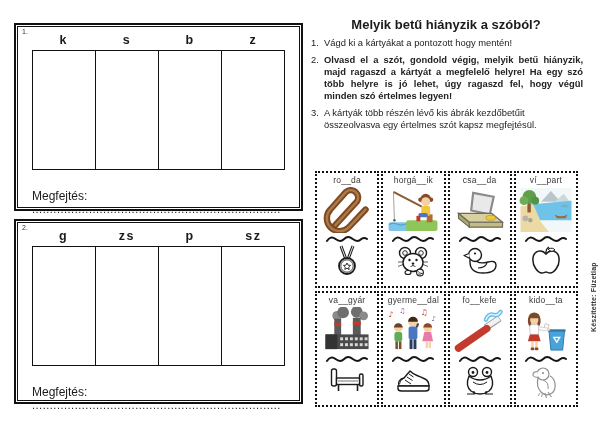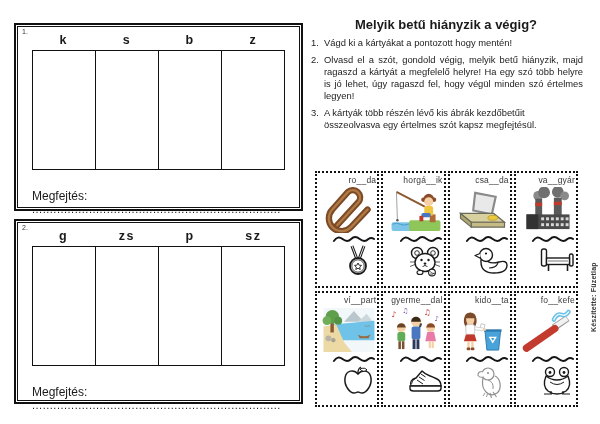--- a/index.html
+++ b/index.html
@@ -23,28 +23,28 @@
   .solution-dots{flex:1;white-space:nowrap;overflow:hidden;font-size:11px;letter-spacing:0.5px;color:#222;}
 
   
   .title{position:absolute;left:310px;top:17px;width:272px;text-align:center;
          font-weight:700;font-size:13px;}
   .instructions{position:absolute;left:311px;top:37px;width:272px;font-size:9.4px;
                 line-height:12.2px;color:#222;}
   .instr{display:flex;margin-bottom:4.5px;}
   .instr .n{flex:none;width:13px;}
   .instr .t{flex:1;}
-  .instr.just .t{text-align:justify;}
+  .instr.just .t{text-align:justify;font-weight:bold;}
 
   
   .cards-grid{position:absolute;left:315px;top:171px;width:263px;height:236px;
               display:grid;grid-template-columns:repeat(4,1fr);grid-template-rows:1fr 1fr;
               gap:3px 2px;}
   .card{border:2px dotted #111;box-sizing:border-box;background:#fff;
-        display:flex;flex-direction:column;align-items:flex-end;padding:1px 1px 2px;}
+        display:flex;flex-direction:column;align-items:center;padding:1px 1px 2px;}
   .card-word{height:13px;line-height:13px;font-size:8.5px;color:#3a3a3a;letter-spacing:0.2px;}
   .card-image{width:54px;height:46px;}
   .wavy{width:44px;height:9px;margin:2px 0 1px;}
   .card-icon{width:36px;height:33px;}
 
   .credit{position:absolute;right:3px;top:222px;height:110px;
           writing-mode:vertical-rl;transform:rotate(180deg);
           font-size:7px;font-weight:700;color:#333;white-space:nowrap;letter-spacing:0.2px;}
 </style>
 </head>
@@ -85,21 +85,21 @@
       <div class="cell"></div>
       <div class="cell"></div>
       <div class="cell"></div>
     </div>
     <div class="solution-row">
       <span class="solution-label">Megfejtés:</span>
       <span class="solution-dots">......................................................................</span>
     </div>
   </div>
 
-  <div class="title">Melyik betű hiányzik a végig?</div>
+  <div class="title">Melyik betű hiányzik a szóból?</div>
   <div class="instructions">
     <div class="instr">
       <span class="n">1.</span>
       <span class="t">Vágd ki a kártyákat a pontozott hogy mentén!</span>
     </div>
     <div class="instr just">
       <span class="n">2.</span>
       <span class="t">Olvasd el a szót, gondold végig, melyik betű hiányzik, majd ragaszd a kártyát a megfelelő helyre!  Ha egy szó több helyre is jó lehet, úgy ragaszd fel, hogy végül minden szó értelmes legyen!</span>
     </div>
     <div class="instr">
@@ -179,20 +179,47 @@
       </svg>
       <svg class="wavy" viewBox="0 0 46 9">
         <path d="M2 6 Q6 0 11 4 T20 4 T29 4 T38 4 Q41 2 44 4" fill="none" stroke="#151515" stroke-width="2" stroke-linecap="round"></path>
       </svg>
       <svg class="card-icon" viewBox="0 0 36 33">
         <path d="M8 17 q-1 -3 4 -4 q3 7 14 4 q8 -2 8 3 q0 8 -13 8 q-13 0 -13 -11 z" fill="#fff" stroke="#1a1a1a" stroke-width="1.4" stroke-linejoin="round"></path>
         <circle cx="13" cy="10" r="6.5" fill="#fff" stroke="#1a1a1a" stroke-width="1.4"></circle>
         <path d="M7 8.5 l-5 2 5 2.5" fill="#fff" stroke="#1a1a1a" stroke-width="1.2" stroke-linejoin="round"></path>
         <circle cx="13" cy="8.5" r="1.1" fill="#1a1a1a"></circle>
         <path d="M16 23 q7 0 9 -5" stroke="#1a1a1a" stroke-width="1.1" fill="none"></path>
+      </svg>
+    </div>
+
+    <div class="card">
+      <div class="card-word">ví__part</div>
+      <svg class="card-image" viewBox="0 0 54 47">
+        <rect x="1" y="1" width="52" height="45" fill="#f2f8fa"></rect>
+        <polygon points="22,15 32,4 42,15" fill="#b9c6cc"></polygon>
+        <polygon points="34,17 45,7 53,17" fill="#cdd8dc"></polygon>
+        <polygon points="10,18 53,14 53,34 16,34" fill="#6fc3e8"></polygon>
+        <polygon points="1,20 14,18 22,36 30,46 1,46" fill="#ecd9a4"></polygon>
+        <path d="M36 28 q6 4 13 0 l-2 4 h-9 z" fill="#9a6a3f"></path>
+        <rect x="8" y="15" width="3.5" height="11" fill="#8a5a33"></rect>
+        <circle cx="10" cy="10" r="7" fill="#5f9e4a"></circle>
+        <circle cx="4.5" cy="14" r="4.5" fill="#6fae57"></circle>
+        <circle cx="16" cy="14" r="4" fill="#549344"></circle>
+        <circle cx="6" cy="32" r="3" fill="#b9b2a6"></circle>
+        <circle cx="11" cy="34" r="2.2" fill="#a8a296"></circle>
+        <path d="M43 20 q2 -2 3 0 q1 -2 3 0" stroke="#888" fill="none" stroke-width="0.8"></path>
+      </svg>
+      <svg class="wavy" viewBox="0 0 46 9">
+        <path d="M2 6 Q6 0 11 4 T20 4 T29 4 T38 4 Q41 2 44 4" fill="none" stroke="#151515" stroke-width="2" stroke-linecap="round"></path>
+      </svg>
+      <svg class="card-icon" viewBox="0 0 36 33">
+        <path d="M18 9 C14 4 6 5 5 13 C4 21 10 28 14 28 C16 28 17 27 18 27 C19 27 20 28 22 28 C26 28 32 21 31 13 C30 5 22 4 18 9 Z" fill="#fff" stroke="#1a1a1a" stroke-width="1.5"></path>
+        <path d="M18 9 q-0.5 -5 3 -7" stroke="#1a1a1a" stroke-width="1.3" fill="none"></path>
+        <path d="M20 4 q5 -2 7 1 q-4 3 -7 -1 z" fill="#fff" stroke="#1a1a1a" stroke-width="1"></path>
       </svg>
     </div>
 
     <div class="card">
       <div class="card-word">va__gyár</div>
       <svg class="card-image" viewBox="0 0 54 47">
         <circle cx="17" cy="9" r="5" fill="#8a8a8a"></circle>
         <circle cx="23" cy="5.5" r="6" fill="#6f6f6f"></circle>
         <circle cx="37" cy="5" r="6" fill="#6f6f6f"></circle>
         <circle cx="44" cy="9" r="4.5" fill="#8a8a8a"></circle>
@@ -224,47 +251,20 @@
         <rect x="2.5" y="4" width="5" height="17" rx="2" fill="#fff" stroke="#1a1a1a" stroke-width="1.4"></rect>
         <rect x="30.5" y="9" width="3.5" height="12" rx="1.5" fill="#fff" stroke="#1a1a1a" stroke-width="1.4"></rect>
         <rect x="7.5" y="13" width="23" height="6.5" fill="#fff" stroke="#1a1a1a" stroke-width="1.4"></rect>
         <path d="M9 16 l20 0" stroke="#1a1a1a" stroke-width="0.6"></path>
         <line x1="9.5" y1="19.5" x2="9.5" y2="26" stroke="#1a1a1a" stroke-width="1.6"></line>
         <line x1="28.5" y1="19.5" x2="28.5" y2="26" stroke="#1a1a1a" stroke-width="1.6"></line>
       </svg>
     </div>
 
     <div class="card">
-      <div class="card-word">ví__part</div>
-      <svg class="card-image" viewBox="0 0 54 47">
-        <rect x="1" y="1" width="52" height="45" fill="#f2f8fa"></rect>
-        <polygon points="22,15 32,4 42,15" fill="#b9c6cc"></polygon>
-        <polygon points="34,17 45,7 53,17" fill="#cdd8dc"></polygon>
-        <polygon points="10,18 53,14 53,34 16,34" fill="#6fc3e8"></polygon>
-        <polygon points="1,20 14,18 22,36 30,46 1,46" fill="#ecd9a4"></polygon>
-        <path d="M36 28 q6 4 13 0 l-2 4 h-9 z" fill="#9a6a3f"></path>
-        <rect x="8" y="15" width="3.5" height="11" fill="#8a5a33"></rect>
-        <circle cx="10" cy="10" r="7" fill="#5f9e4a"></circle>
-        <circle cx="4.5" cy="14" r="4.5" fill="#6fae57"></circle>
-        <circle cx="16" cy="14" r="4" fill="#549344"></circle>
-        <circle cx="6" cy="32" r="3" fill="#b9b2a6"></circle>
-        <circle cx="11" cy="34" r="2.2" fill="#a8a296"></circle>
-        <path d="M43 20 q2 -2 3 0 q1 -2 3 0" stroke="#888" fill="none" stroke-width="0.8"></path>
-      </svg>
-      <svg class="wavy" viewBox="0 0 46 9">
-        <path d="M2 6 Q6 0 11 4 T20 4 T29 4 T38 4 Q41 2 44 4" fill="none" stroke="#151515" stroke-width="2" stroke-linecap="round"></path>
-      </svg>
-      <svg class="card-icon" viewBox="0 0 36 33">
-        <path d="M18 9 C14 4 6 5 5 13 C4 21 10 28 14 28 C16 28 17 27 18 27 C19 27 20 28 22 28 C26 28 32 21 31 13 C30 5 22 4 18 9 Z" fill="#fff" stroke="#1a1a1a" stroke-width="1.5"></path>
-        <path d="M18 9 q-0.5 -5 3 -7" stroke="#1a1a1a" stroke-width="1.3" fill="none"></path>
-        <path d="M20 4 q5 -2 7 1 q-4 3 -7 -1 z" fill="#fff" stroke="#1a1a1a" stroke-width="1"></path>
-      </svg>
-    </div>
-
-    <div class="card">
       <div class="card-word">gyerme__dal</div>
       <svg class="card-image" viewBox="0 0 54 47">
         <text x="2" y="10" font-size="8" fill="#c0392b" font-family="DejaVu Sans">♪</text>
         <text x="13" y="6" font-size="7" fill="#7a4a9e" font-family="DejaVu Sans">♫</text>
         <text x="35" y="8" font-size="8" fill="#c0392b" font-family="DejaVu Sans">♫</text>
         <text x="46" y="14" font-size="7" fill="#7a4a9e" font-family="DejaVu Sans">♪</text>
         <circle cx="12" cy="21" r="4.5" fill="#f6cfa4"></circle>
         <path d="M7.5 21 a4.5 4.5 0 0 1 9 0 z" fill="#6a4426"></path>
         <rect x="8" y="25.5" width="8" height="9.5" rx="2" fill="#5fae57"></rect>
         <rect x="9" y="35" width="2.6" height="8" fill="#7a5230"></rect>
@@ -286,20 +286,43 @@
       </svg>
       <svg class="card-icon" viewBox="0 0 36 33">
         <path d="M4 21 q-2 -6 5 -8 l6 -7 q3 3 7 4.5 q4 1.5 8 3.5 q4 2 4 7 z" fill="#fff" stroke="#1a1a1a" stroke-width="1.4" stroke-linejoin="round"></path>
         <path d="M3 21 h31 v2.5 q0 2.5 -3.5 2.5 h-24 q-3.5 0 -3.5 -2.5 z" fill="#fff" stroke="#1a1a1a" stroke-width="1.4"></path>
         <path d="M14 9 l4.5 3 M12 12 l5.5 3.5 M10 15 l6 4" stroke="#1a1a1a" stroke-width="1" fill="none"></path>
         <path d="M9 13 q-4 2 -4.5 6" stroke="#1a1a1a" stroke-width="0.8" fill="none"></path>
       </svg>
     </div>
 
     <div class="card">
+      <div class="card-word">fo__kefe</div>
+      <svg class="card-image" viewBox="0 0 54 47">
+        <line x1="33" y1="21" x2="47" y2="11.5" stroke="#9a9a9a" stroke-width="7"></line>
+        <line x1="33.5" y1="20.5" x2="46.5" y2="11.8" stroke="#f2f2f2" stroke-width="5"></line>
+        <line x1="5" y1="42" x2="34" y2="22" stroke="#c23b2e" stroke-width="7.5" stroke-linecap="round"></line>
+        <path d="M33 13 q3 -7 8 -5 q4 1.5 7 -3" stroke="#6cc0e8" stroke-width="4.5" fill="none" stroke-linecap="round"></path>
+        <path d="M33 13 q3 -7 8 -5 q4 1.5 7 -3" stroke="#eaf7ff" stroke-width="1.4" fill="none" stroke-linecap="round"></path>
+      </svg>
+      <svg class="wavy" viewBox="0 0 46 9">
+        <path d="M2 6 Q6 0 11 4 T20 4 T29 4 T38 4 Q41 2 44 4" fill="none" stroke="#151515" stroke-width="2" stroke-linecap="round"></path>
+      </svg>
+      <svg class="card-icon" viewBox="0 0 36 33">
+        <path d="M7 11 q-4 10 2 15 q4 3 9 3 q5 0 9 -3 q6 -5 2 -15 q-5 4 -11 4 q-6 0 -11 -4 z" fill="#fff" stroke="#1a1a1a" stroke-width="1.4" stroke-linejoin="round"></path>
+        <circle cx="11" cy="7" r="4.5" fill="#fff" stroke="#1a1a1a" stroke-width="1.4"></circle>
+        <circle cx="25" cy="7" r="4.5" fill="#fff" stroke="#1a1a1a" stroke-width="1.4"></circle>
+        <circle cx="11" cy="7.5" r="1.4" fill="#1a1a1a"></circle>
+        <circle cx="25" cy="7.5" r="1.4" fill="#1a1a1a"></circle>
+        <path d="M11 17 q7 5 14 0" stroke="#1a1a1a" stroke-width="1" fill="none"></path>
+        <path d="M5 29 h8 M23 29 h8 M12 29 v-3 M24 29 v-3" stroke="#1a1a1a" stroke-width="1.2" fill="none"></path>
+      </svg>
+    </div>
+
+    <div class="card">
       <div class="card-word">kido__ta</div>
       <svg class="card-image" viewBox="0 0 54 47">
         <polygon points="30,24 46,24 44,44 32,44" fill="#4aa3d8" stroke="#2a7ab0" stroke-width="1"></polygon>
         <line x1="29" y1="24" x2="47" y2="24" stroke="#2a7ab0" stroke-width="2.4"></line>
         <polygon points="35,31 41,31 38,36" fill="none" stroke="#fff" stroke-width="1.4"></polygon>
         <rect x="25.5" y="17.5" width="4" height="5" fill="#fff" stroke="#aaa" stroke-width="0.6" transform="rotate(15 27.5 20)"></rect>
         <circle cx="15" cy="12" r="6" fill="#f6cfa4"></circle>
         <path d="M9 11.5 a6 6 0 0 1 12 0 z" fill="#7a4a2a"></path>
         <path d="M8.8 11 q-1 6 1.5 9 l2 -2 q-2 -3 -1.5 -7 z" fill="#7a4a2a"></path>
         <path d="M21.2 11 q1 6 -1.5 9 l-2 -2 q2 -3 1.5 -7 z" fill="#7a4a2a"></path>
@@ -319,40 +342,17 @@
         <path d="M10 13 q-2 9 3 14 q5 5 11 1 q4 -3 3 -10 q-1 -5 -5 -7" fill="#fff" stroke="#8f8f8f" stroke-width="1.2"></path>
         <circle cx="15" cy="9" r="6" fill="#fff" stroke="#8f8f8f" stroke-width="1.2"></circle>
         <path d="M9.5 6.5 q-5 0 -4.5 4 q2 2.5 5.5 1.5" fill="#fff" stroke="#8f8f8f" stroke-width="1.1"></path>
         <circle cx="15" cy="8" r="1.1" fill="#8f8f8f"></circle>
         <path d="M15 15 q6 2 5 9" stroke="#8f8f8f" stroke-width="1" fill="none"></path>
         <path d="M20 27 l3.5 5 M17 28 l1.5 5" stroke="#8f8f8f" stroke-width="1.1" fill="none"></path>
         <path d="M12 28 l-2 3 M14.5 28.5 l-1 3.5" stroke="#8f8f8f" stroke-width="0.9" fill="none"></path>
       </svg>
     </div>
 
-    <div class="card">
-      <div class="card-word">fo__kefe</div>
-      <svg class="card-image" viewBox="0 0 54 47">
-        <line x1="33" y1="21" x2="47" y2="11.5" stroke="#9a9a9a" stroke-width="7"></line>
-        <line x1="33.5" y1="20.5" x2="46.5" y2="11.8" stroke="#f2f2f2" stroke-width="5"></line>
-        <line x1="5" y1="42" x2="34" y2="22" stroke="#c23b2e" stroke-width="7.5" stroke-linecap="round"></line>
-        <path d="M33 13 q3 -7 8 -5 q4 1.5 7 -3" stroke="#6cc0e8" stroke-width="4.5" fill="none" stroke-linecap="round"></path>
-        <path d="M33 13 q3 -7 8 -5 q4 1.5 7 -3" stroke="#eaf7ff" stroke-width="1.4" fill="none" stroke-linecap="round"></path>
-      </svg>
-      <svg class="wavy" viewBox="0 0 46 9">
-        <path d="M2 6 Q6 0 11 4 T20 4 T29 4 T38 4 Q41 2 44 4" fill="none" stroke="#151515" stroke-width="2" stroke-linecap="round"></path>
-      </svg>
-      <svg class="card-icon" viewBox="0 0 36 33">
-        <path d="M7 11 q-4 10 2 15 q4 3 9 3 q5 0 9 -3 q6 -5 2 -15 q-5 4 -11 4 q-6 0 -11 -4 z" fill="#fff" stroke="#1a1a1a" stroke-width="1.4" stroke-linejoin="round"></path>
-        <circle cx="11" cy="7" r="4.5" fill="#fff" stroke="#1a1a1a" stroke-width="1.4"></circle>
-        <circle cx="25" cy="7" r="4.5" fill="#fff" stroke="#1a1a1a" stroke-width="1.4"></circle>
-        <circle cx="11" cy="7.5" r="1.4" fill="#1a1a1a"></circle>
-        <circle cx="25" cy="7.5" r="1.4" fill="#1a1a1a"></circle>
-        <path d="M11 17 q7 5 14 0" stroke="#1a1a1a" stroke-width="1" fill="none"></path>
-        <path d="M5 29 h8 M23 29 h8 M12 29 v-3 M24 29 v-3" stroke="#1a1a1a" stroke-width="1.2" fill="none"></path>
-      </svg>
-    </div>
-
   </div>
 
   <div class="credit">Készítette: Füzetlap</div>
 
 </div>
 
 </body></html>

